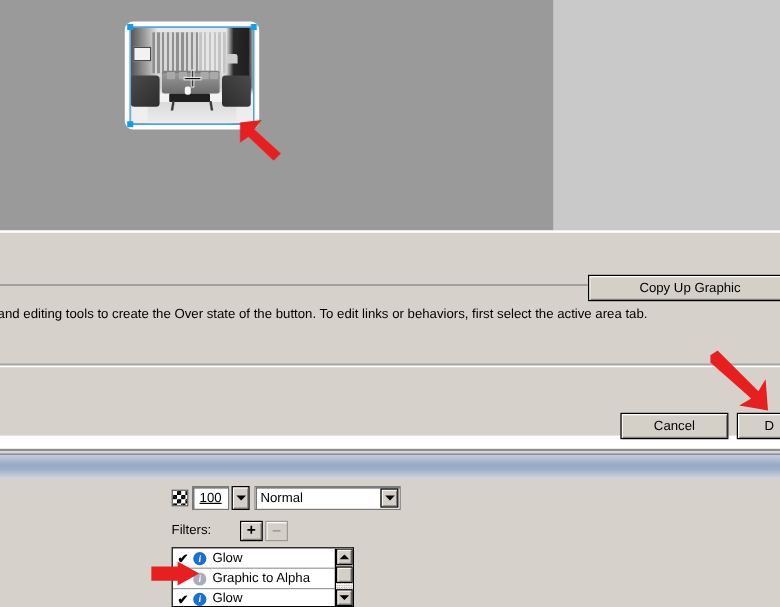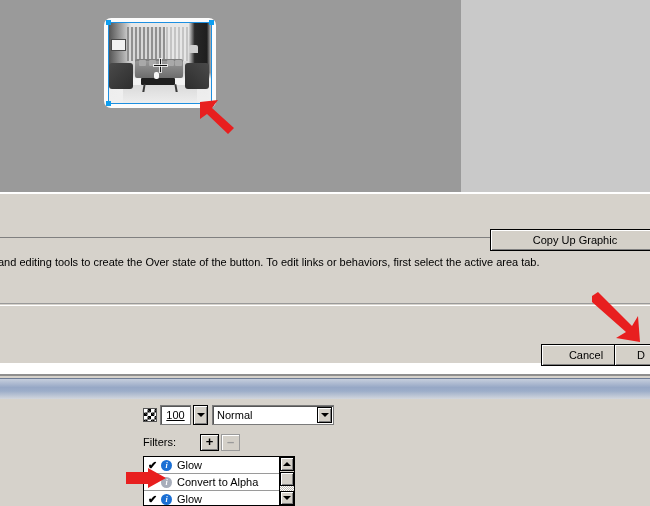--- a/index.html
+++ b/index.html
@@ -203,21 +203,21 @@
     white-space: nowrap;
   }
   .dlg-footer {
     position: absolute;
     left: 0; top: 111px; width: 650px; height: 60px;
     border-top: 1px solid #ffffff;
     box-sizing: border-box;
   }
   .btn-cancel {
     position: absolute;
-    left: 541px; top: 344px;
+    left: 517px; top: 344px;
     width: 90px; height: 22px;
     line-height: 20px;
   }
   .btn-done {
     position: absolute;
     left: 614px; top: 344px;
     width: 90px; height: 22px;
     line-height: 20px;
     text-align: left;
     padding-left: 22px;
@@ -492,21 +492,21 @@
 
 <div class="filter-list">
   <div class="flt-row">
     <span class="flt-check">✔</span>
     <span class="flt-icon">i</span>
     <span class="flt-label">Glow</span>
   </div>
   <div class="flt-row">
     <span class="flt-check">✔</span>
     <span class="flt-icon dim">i</span>
-    <span class="flt-label">Convert to Alpha</span>
+    <span class="flt-label">Graphic to Alpha</span>
   </div>
   <div class="flt-row">
     <span class="flt-check">✔</span>
     <span class="flt-icon">i</span>
     <span class="flt-label">Glow</span>
   </div>
 
   <div class="flt-scroll">
     <div class="sb-btn">
       <span class="sb-up-arrow"></span>

